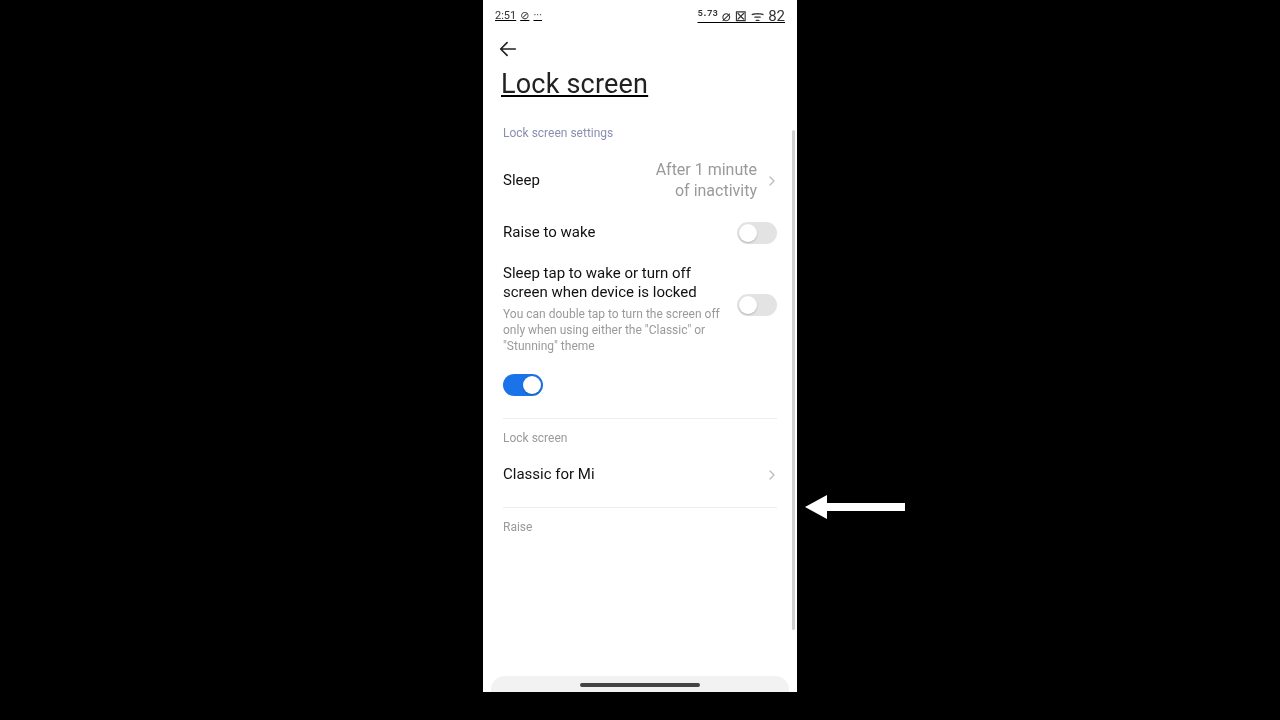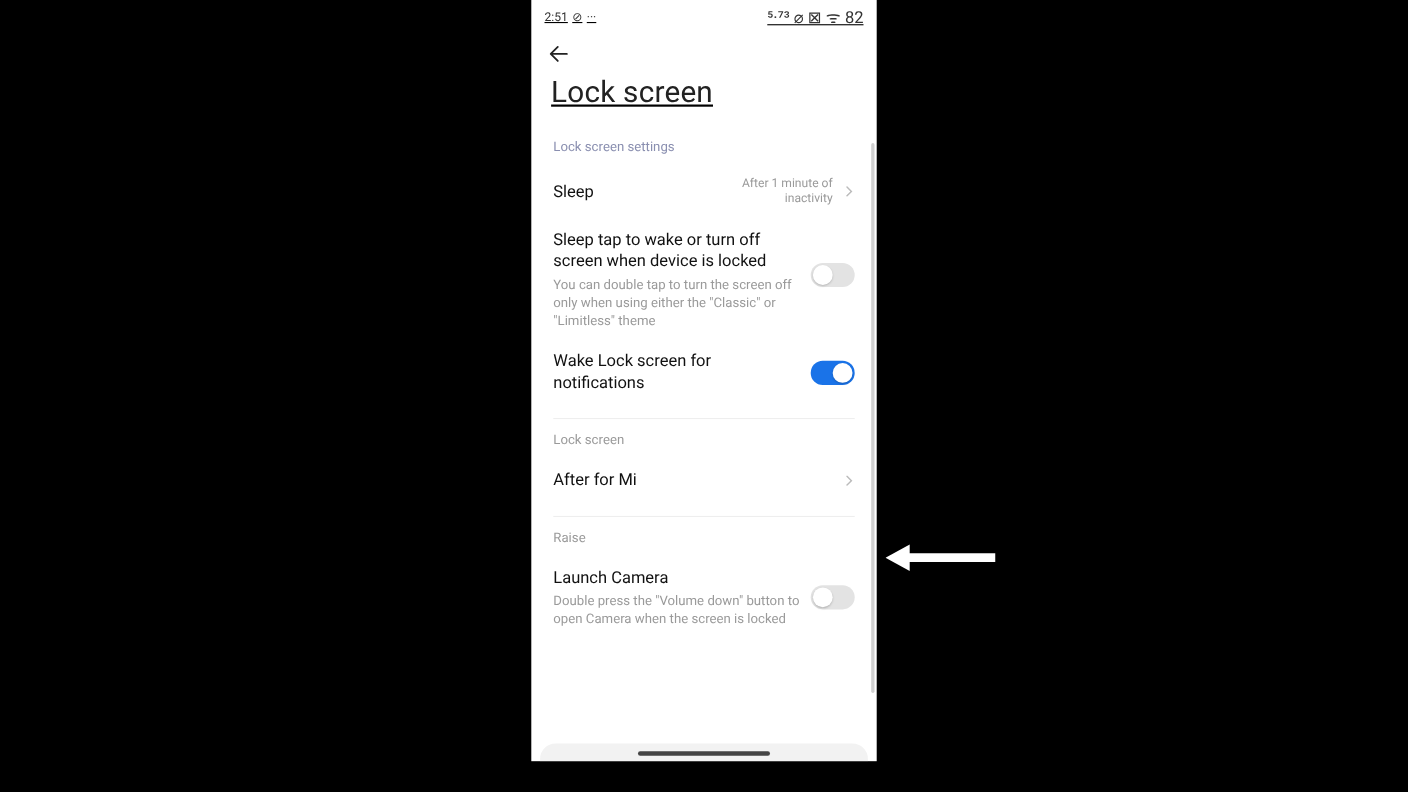--- a/index.html
+++ b/index.html
@@ -67,21 +67,21 @@
     color: #111;
     line-height: 1.3;
   }
   .row .sub {
     font-size: 12px;
     color: #9a9a9a;
     line-height: 1.35;
     margin-top: 3px;
   }
   .row .value {
-    font-size: 11px;
+    font-size: 16px;
     color: #9a9a9a;
     text-align: right;
     max-width: 120px;
     line-height: 1.3;
   }
   .chevron {
     width: 10px; height: 10px;
     flex: 0 0 auto;
     color: #bbb;
   }
@@ -176,66 +176,62 @@
     <div class="row">
       <div class="text">
         <div class="label">Sleep</div>
       </div>
       <div class="value">After 1 minute of inactivity</div>
       <svg class="chevron" viewBox="0 0 10 10">
         <path d="M3 1l4 4-4 4" stroke="currentColor" stroke-width="1.3" fill="none" stroke-linecap="round"></path>
       </svg>
     </div>
 
+    <div class="row">
+      <div class="text">
+        <div class="label">Raise to wake</div>
+      </div>
+      <div class="toggle off">
+          <div class="knob"></div>
+        </div>
+    </div>
 
     <div class="row" style="align-items:flex-start;">
       <div class="text">
         <div class="label">Sleep tap to wake or turn off screen when device is locked</div>
-        <div class="sub">You can double tap to turn the screen off only when using either the "Classic" or "Limitless" theme</div>
+        <div class="sub">You can double tap to turn the screen off only when using either the "Classic" or "Stunning" theme</div>
       </div>
       <div class="toggle off" style="margin-top:30px;">
           <div class="knob"></div>
         </div>
     </div>
 
     <div class="row">
-      <div class="text">
-        <div class="label">Wake Lock screen for notifications</div>
-      </div>
       <div class="toggle on">
           <div class="knob"></div>
         </div>
     </div>
 
     <div class="divider"></div>
 
     <div class="section-header gray">Lock screen</div>
 
     <div class="row">
       <div class="text">
-        <div class="label">After for Mi</div>
+        <div class="label">Classic for Mi</div>
       </div>
       <svg class="chevron" viewBox="0 0 10 10">
         <path d="M3 1l4 4-4 4" stroke="currentColor" stroke-width="1.3" fill="none" stroke-linecap="round"></path>
       </svg>
     </div>
 
     <div class="divider"></div>
 
     <div class="section-header gray">Raise</div>
 
-    <div class="row" style="align-items:flex-start;">
-      <div class="text">
-        <div class="label">Launch Camera</div>
-        <div class="sub">Double press the "Volume down" button to open Camera when the screen is locked</div>
-      </div>
-      <div class="toggle off" style="margin-top:16px;">
-          <div class="knob"></div>
-        </div>
-    </div>
 
   </div>
 
   <div class="scrollbar"></div>
   <div class="bottom-fade"></div>
   <div class="homebar"></div>
 </div>
 
 <div class="arrow">
   <svg width="100" height="30" viewBox="0 0 100 30">

